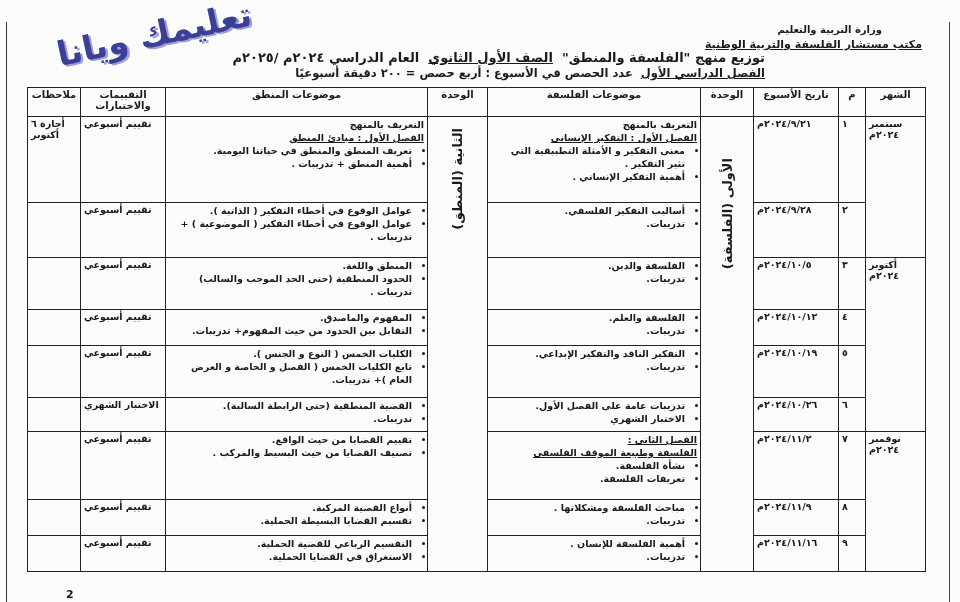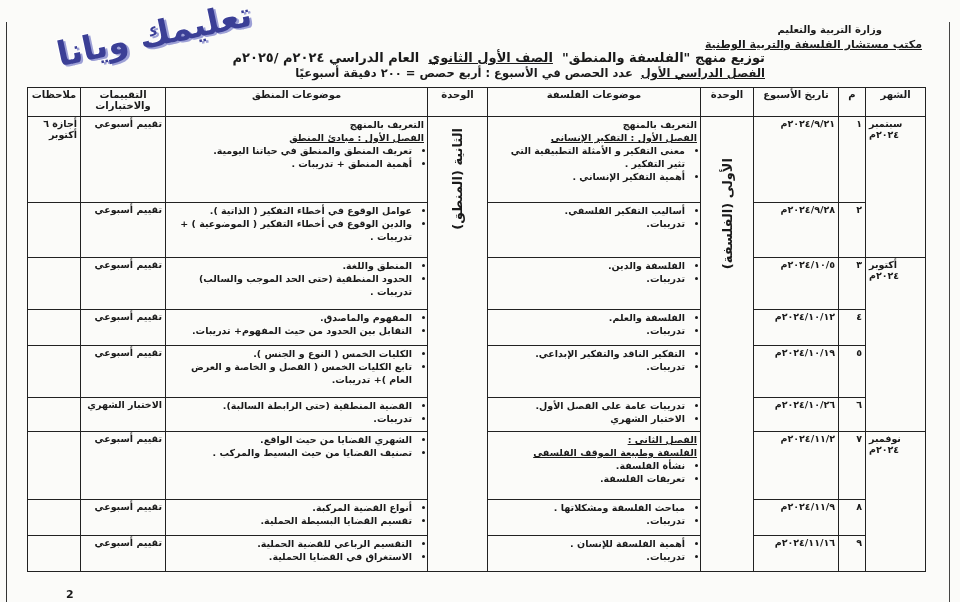--- a/index.html
+++ b/index.html
@@ -13,21 +13,21 @@
   .title { right:195px; top:50px; font-size:13px; }
   .title u { text-decoration:underline; }
   .subtitle { right:195px; top:66px; font-size:11.5px; }
   .watermark { position:absolute; left:55px; top:14px; font-size:34px; font-weight:bold; color:#3b3f96;
                transform:rotate(-12deg); direction:rtl; letter-spacing:1px;
                text-shadow:2px 2px 0 #9da0d6, -1px -1px 0 #fff; font-family:"DejaVu Sans", sans-serif; }
   table.plan { position:absolute; left:27px; top:87px; border-collapse:collapse; direction:rtl;
                font-size:9.5px; font-weight:bold; table-layout:fixed; }
   table.plan td, table.plan th { border:1.5px solid #222; vertical-align:top; padding:1px 3px; }
   table.plan th { font-weight:bold; font-size:10px; vertical-align:top; text-align:center; height:26px; }
-  td.c { text-align:right; }
+  td.c { text-align:left; }
   td.month { vertical-align:middle; text-align:left; }
   td.unit { vertical-align:middle; text-align:center; padding:0; }
   .vert { writing-mode:vertical-rl; transform:rotate(180deg); font-size:13px; font-weight:bold; margin:auto; white-space:nowrap; }
   ul { margin:0; padding:0 12px 0 0; list-style:disc; }
   li { line-height:13px; }
   .center-line { text-align:right; line-height:13px; }
   .ul-line { text-decoration:underline; }
   .page-num { position:absolute; left:66px; top:588px; font-size:11px; font-weight:bold; }
 </style>
 </head>
@@ -112,21 +112,21 @@
       <td class="c">٢٠٢٤/٩/٢٨م</td>
       <td>
           <ul>
             <li>أساليب التفكير الفلسفي.</li>
             <li>تدريبات.</li>
           </ul>
         </td>
       <td>
           <ul>
             <li>عوامل الوقوع في أخطاء التفكير ( الذاتية ).</li>
-            <li>والدين الوقوع في أخطاء التفكير ( الموضوعية ) + تدريبات .</li>
+            <li>عوامل الوقوع في أخطاء التفكير ( الموضوعية ) + تدريبات .</li>
           </ul>
         </td>
       <td class="c">تقييم أسبوعي</td>
       <td class="c"></td>
     </tr>
 
     <tr style="height:52px">
       <td class="month" rowspan="4">أكتوبر ٢٠٢٤م</td>
       <td class="c">٣</td>
       <td class="c">٢٠٢٤/١٠/٥م</td>
@@ -210,21 +210,21 @@
       <td>
         <div class="ul-line" style="line-height:13px">الفصل الثاني :</div>
         <div class="ul-line" style="line-height:13px">الفلسفة وطبيعة الموقف الفلسفي</div>
         <ul>
             <li>نشأة الفلسفة.</li>
             <li>تعريفات الفلسفة.</li>
           </ul>
       </td>
       <td>
           <ul>
-            <li>الشهري القضايا من حيث الواقع.</li>
+            <li>تقييم القضايا من حيث الواقع.</li>
             <li>تصنيف القضايا من حيث البسيط والمركب .</li>
           </ul>
         </td>
       <td class="c">تقييم أسبوعي</td>
       <td class="c"></td>
     </tr>
 
     <tr style="height:36px">
       <td class="c">٨</td>
       <td class="c">٢٠٢٤/١١/٩م</td>

